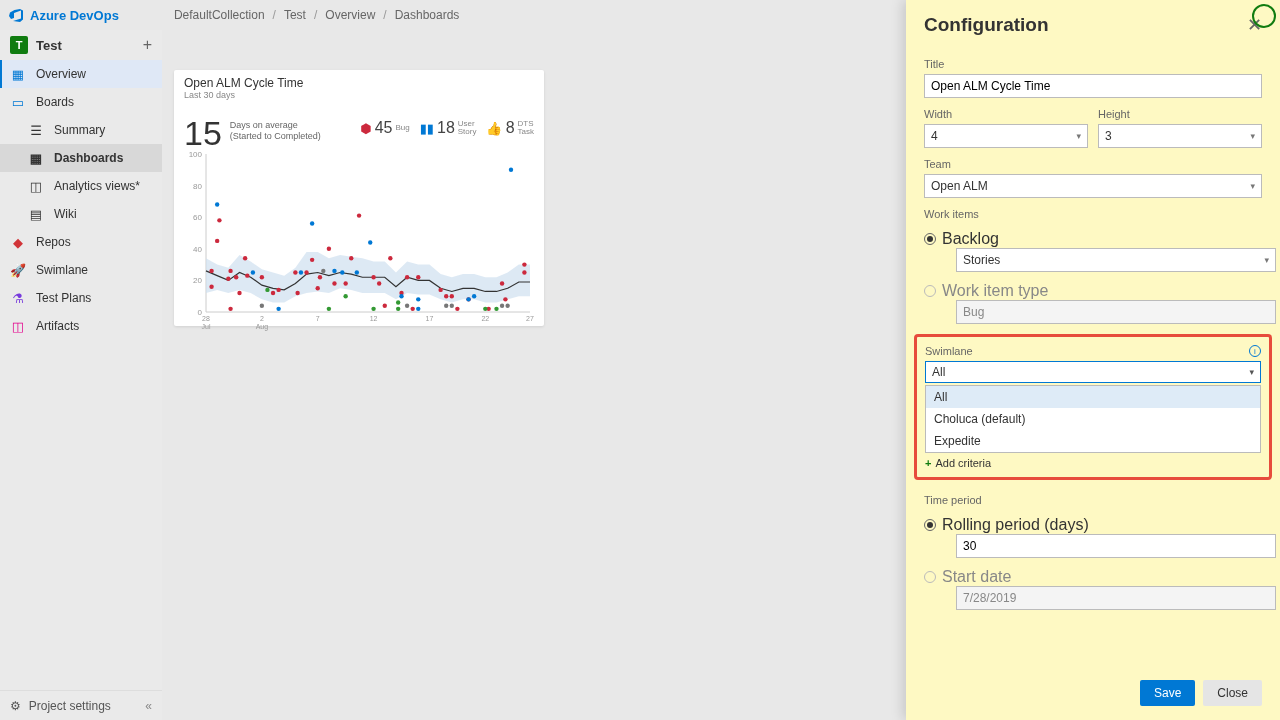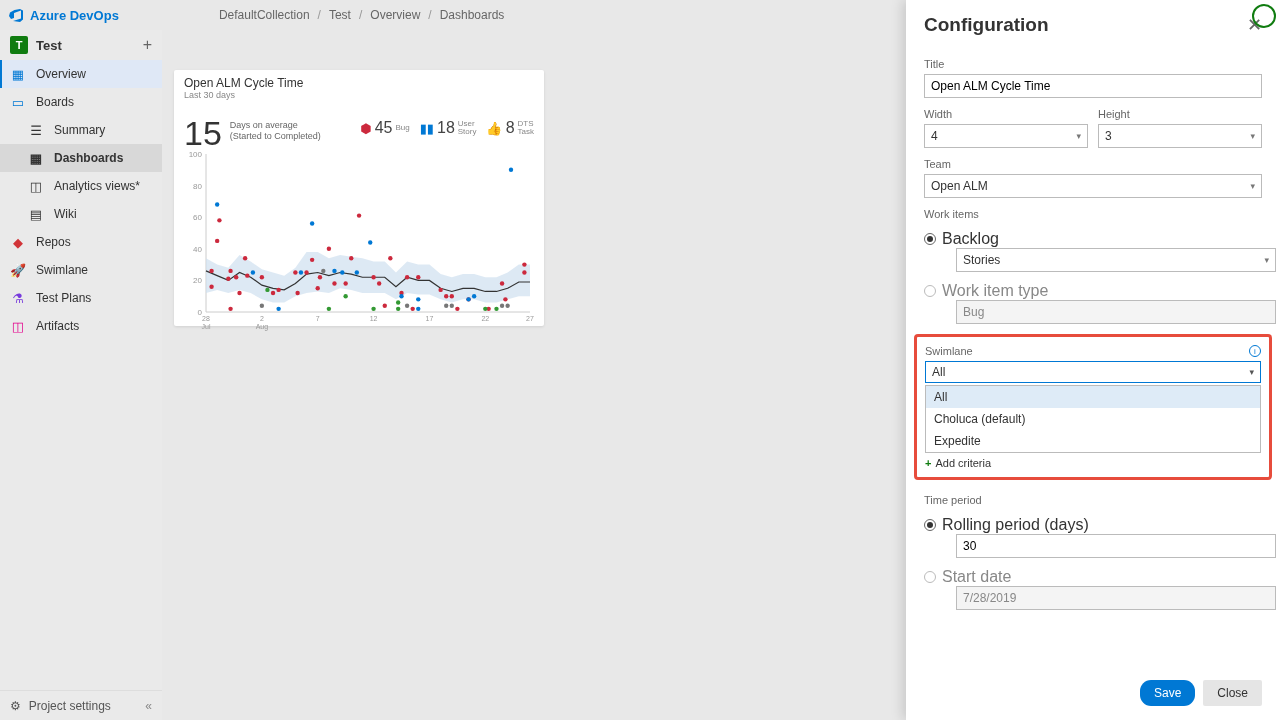--- a/index.html
+++ b/index.html
@@ -2,21 +2,21 @@
 <html><head>
 <meta charset="utf-8">
 <style>
   * { margin: 0; padding: 0; box-sizing: border-box; font-family: "Segoe UI", -apple-system, sans-serif; }
   body { width: 1280px; height: 720px; background: #e8e8e8; overflow: hidden; position: relative; font-size: 13px; color: #333; }
 
   
   .topbar { height: 30px; display: flex; align-items: center; padding: 0 8px; }
   .brand { display: flex; align-items: center; gap: 6px; font-weight: 600; font-size: 13px; color: #0078d4; }
   .brand-icon { width: 16px; height: 16px;}
-  .breadcrumbs { margin-left: 100px; display: flex; gap: 8px; color: #666; font-size: 12px; align-items: center; text-align: right; }
+  .breadcrumbs { margin-left: 55px; display: flex; gap: 8px; color: #666; font-size: 12px; align-items: center; text-align: right; }
   .breadcrumbs .sep { color: #999; }
   .breadcrumbs span { cursor: pointer; }
 
   
   .sidebar { position: absolute; left: 0; top: 30px; width: 162px; height: 690px; background: #eaeaea; display: flex; flex-direction: column; }
   .project-row { display: flex; align-items: center; height: 30px; padding: 0 10px; gap: 8px; }
   .proj-badge { width: 18px; height: 18px; background: #107c10; color: #fff; font-size: 11px; font-weight: 600; display: flex; align-items: center; justify-content: center; border-radius: 2px; }
   .proj-name { font-weight: 600; font-size: 13px; flex: 1; }
   .plus-ic { color: #666; font-size: 16px; }
   .nav-item { display: flex; align-items: center; height: 28px; padding: 0 10px; gap: 10px; font-size: 12px; color: #333; cursor: pointer; }
@@ -49,21 +49,21 @@
   .leg-ic { font-size: 13px; line-height: 1;}
   .leg-bug { color: #cc293d; }
   .leg-story { color: #0078d4; }
   .leg-task { color: #339933; }
   .leg-num { font-size: 16px; font-weight: 400; color: #444; }
   .leg-lbl { font-size: 8px; color: #888; line-height: 1; }
   .chart-area { position: relative; height: 180px; margin-top: 2px; }
   .chart-svg { width: 100%; height: 100%; }
 
   
-  .panel { position: absolute; right: 0; top: 0; width: 374px; height: 720px; background: #ffffff; box-shadow: -3px 0 12px rgba(0,0,0,.15); padding: 14px 18px; display: flex; flex-direction: column; }
+  .panel { position: absolute; right: 0; top: 0; width: 374px; height: 720px; background: #fef9c3; box-shadow: -3px 0 12px rgba(0,0,0,.15); padding: 14px 18px; display: flex; flex-direction: column; }
   .panel-hd { display: flex; align-items: center; margin-bottom: 12px;}
   .panel-title { font-size: 19px; font-weight: 600; }
   .close-x { margin-left: auto; font-size: 18px; color: #666; cursor: pointer; font-weight: 300;}
   .fld-label { font-size: 11px; color: #666; margin-top: 10px; margin-bottom: 4px; display: block; }
   .fld-input { width: 100%; height: 24px; border: 1px solid #bbb; padding: 0 6px; font-size: 12px; background: #fff; }
   .fld-select { width: 100%; height: 24px; border: 1px solid #bbb; padding: 0 6px; font-size: 12px; background: #fff; position: relative; display: flex; align-items: center;}
   .fld-select .chev { margin-left: auto; font-size: 9px; color: #777;}
   .fld-row { display: flex; gap: 10px; }
   .fld-col { flex: 1; }
   .radio-row { display: flex; align-items: center; gap: 6px; font-size: 16px; margin-top: 6px; color: #333;}
@@ -80,21 +80,21 @@
   .swim-select { border: 1px solid #0078d4; height: 22px; display:flex; align-items:center; padding:0 6px; font-size:12px; background:#fff;}
   .swim-select .chev { margin-left:auto; font-size:9px; color:#555;}
   .dropdown { border:1px solid #bbb; margin-top:2px; background:#fff; }
   .dd-item { padding: 4px 8px; font-size:12px; cursor:pointer;}
   .dd-item.sel { background:#deebf7; }
   .add-crit { font-size:11px; color:#333; margin-top:4px; display:flex; align-items:center; gap:4px;}
   .add-crit .plus { color:#107c10; font-weight:bold;}
 
   .panel-footer { margin-top: auto; display:flex; justify-content:flex-end; gap:8px; padding-top:10px;}
   .btn { height:26px; padding:0 14px; font-size:12px; border:none; cursor:pointer; border-radius:2px;}
-  .btn-primary { background:#0078d4; color:#fff;border-radius:11px;}
+  .btn-primary { background:#0078d4; color:#fff;}
   .btn-secondary { background:#e5e5e5; color:#333;}
 
   .avatar-circle { position:absolute; top:4px; right:4px; width:24px; height:24px; border:2px solid #107c10; border-radius:50%; z-index:5;}
 </style>
 </head>
 <body>
 
 <div class="topbar">
   <div class="brand">
     <svg class="brand-icon" viewBox="0 0 16 16">

